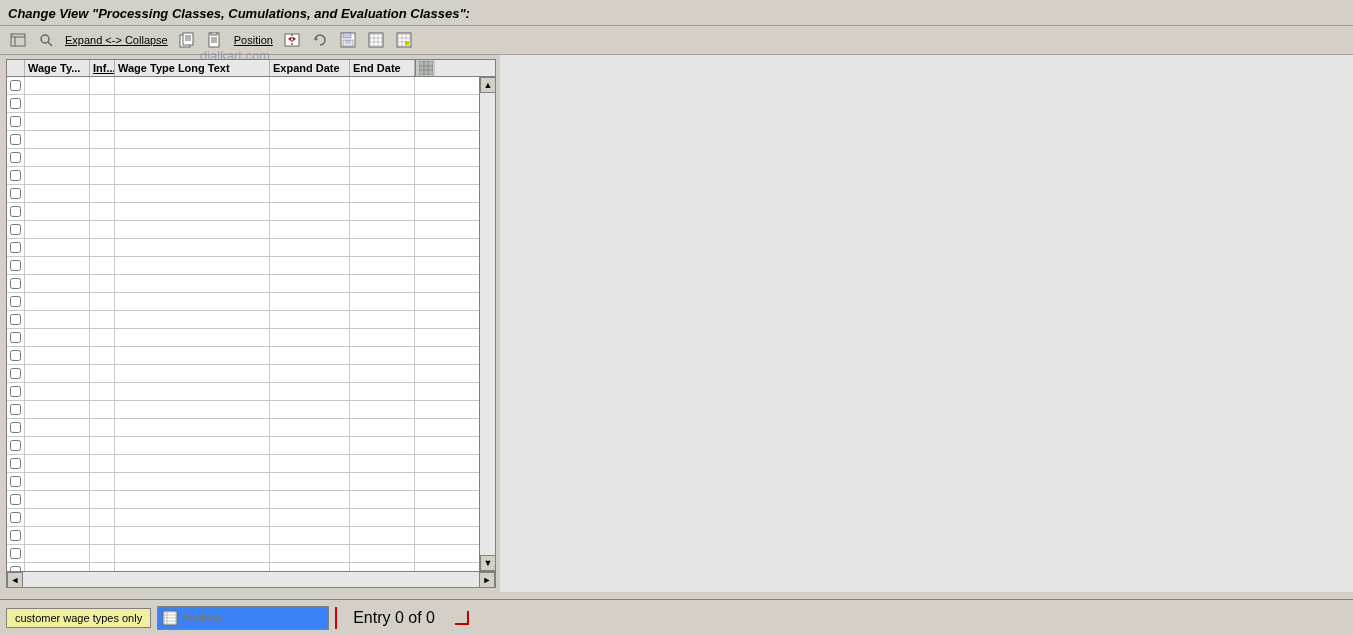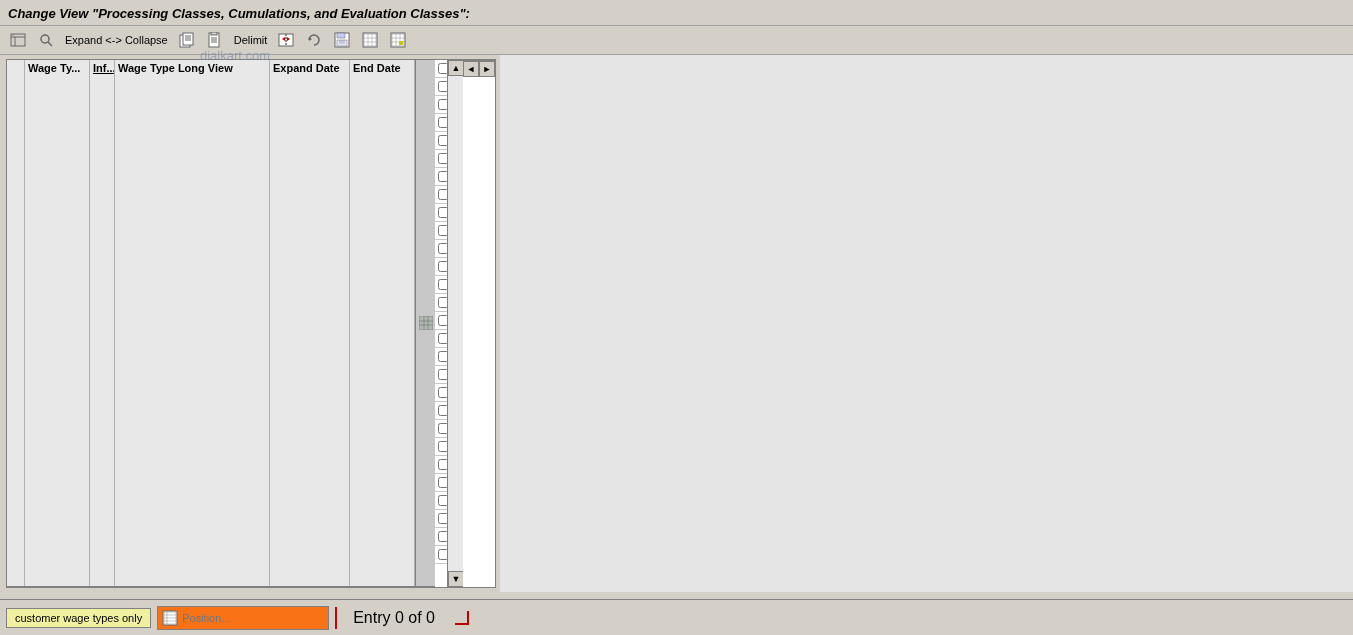--- a/index.html
+++ b/index.html
@@ -44,38 +44,39 @@
       font-size: 11px;
       min-width: 20px;
       height: 20px;
     }
 
     .toolbar-text {
       font-size: 11px;
       color: #000;
       cursor: pointer;
       padding: 1px 3px;
+      text-decoration: underline;
     }
 
     
     .main-content {
       background-color: #d4d0c8;
       display: flex;
       flex-direction: row;
       height: calc(635px - 30px - 32px - 36px);
     }
 
     
     .table-area {
       width: 490px;
       border: 1px solid #808080;
       background: #ffffff;
       margin: 4px 4px 4px 6px;
       display: flex;
-      flex-direction: row;
+      flex-direction: column;
       overflow: hidden;
     }
 
     
     .table-header {
       display: flex;
       background-color: #e8e8e8;
       border-bottom: 1px solid #808080;
       font-size: 11px;
       font-weight: bold;
@@ -224,21 +225,21 @@
       background: #f0f0a0;
       border: 1px solid #808080;
       padding: 3px 8px;
       font-size: 11px;
       cursor: pointer;
       min-width: 140px;
       text-align: right;
     }
 
     .status-position-btn {
-      background: #f97316;
+      background: #3b82f6;
       border: 1px solid #808080;
       padding: 3px 4px;
       font-size: 11px;
       cursor: pointer;
       display: flex;
       align-items: center;
       gap: 4px;
       min-width: 110px;
     }
 
@@ -321,21 +322,21 @@
     <button class="toolbar-btn" title="Paste">
       <svg width="16" height="16" viewBox="0 0 16 16">
         <rect x="2" y="1" width="10" height="14" fill="#fff" stroke="#666" stroke-width="1"></rect>
         <rect x="4" y="0" width="6" height="3" fill="#d4d0c8" stroke="#666" stroke-width="1"></rect>
         <line x1="4" y1="6" x2="10" y2="6" stroke="#666" stroke-width="1"></line>
         <line x1="4" y1="8" x2="10" y2="8" stroke="#666" stroke-width="1"></line>
         <line x1="4" y1="10" x2="10" y2="10" stroke="#666" stroke-width="1"></line>
       </svg>
     </button>
 
-    <span class="toolbar-text">Delimit</span>
+    <span class="toolbar-text">Position</span>
 
     <button class="toolbar-btn" title="Delimit">
       <svg width="16" height="16" viewBox="0 0 16 16">
         <rect x="1" y="2" width="14" height="12" fill="#fff" stroke="#666" stroke-width="1"></rect>
         <line x1="8" y1="2" x2="8" y2="14" stroke="#666" stroke-width="1.5" stroke-dasharray="2,1"></line>
         <polygon points="4,7 7,5 7,9" fill="#c00"></polygon>
         <polygon points="12,7 9,5 9,9" fill="#c00"></polygon>
       </svg>
     </button>
 
@@ -379,21 +380,21 @@
   </div>
 
   <div class="main-content">
 
     <div class="table-area">
 
       <div class="table-header">
         <div class="col-check"></div>
         <div class="col-header col-wage-type">Wage Ty...</div>
         <div class="col-header col-inf">Inf...</div>
-        <div class="col-header col-long-text">Wage Type Long View</div>
+        <div class="col-header col-long-text">Wage Type Long Text</div>
         <div class="col-header col-start-date">Expand Date</div>
         <div class="col-header col-end-date">End Date</div>
         <div class="settings-icon-cell">
           <svg width="14" height="14" viewBox="0 0 14 14">
             <rect x="0" y="0" width="14" height="14" fill="#b0b8b0" stroke="#666" stroke-width="0.5"></rect>
             <line x1="0" y1="5" x2="14" y2="5" stroke="#666" stroke-width="0.5"></line>
             <line x1="0" y1="9" x2="14" y2="9" stroke="#666" stroke-width="0.5"></line>
             <line x1="5" y1="0" x2="5" y2="14" stroke="#666" stroke-width="0.5"></line>
             <line x1="9" y1="0" x2="9" y2="14" stroke="#666" stroke-width="0.5"></line>
           </svg>

